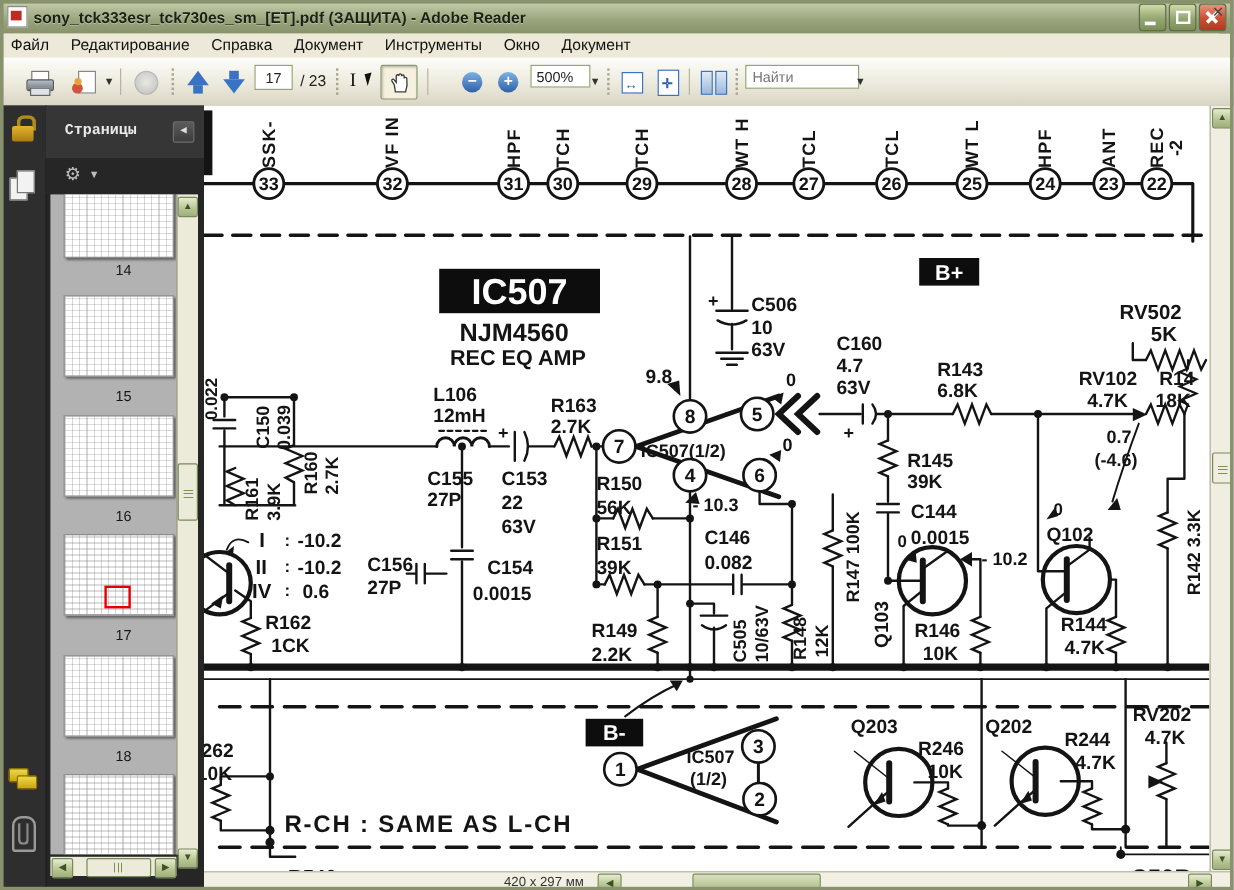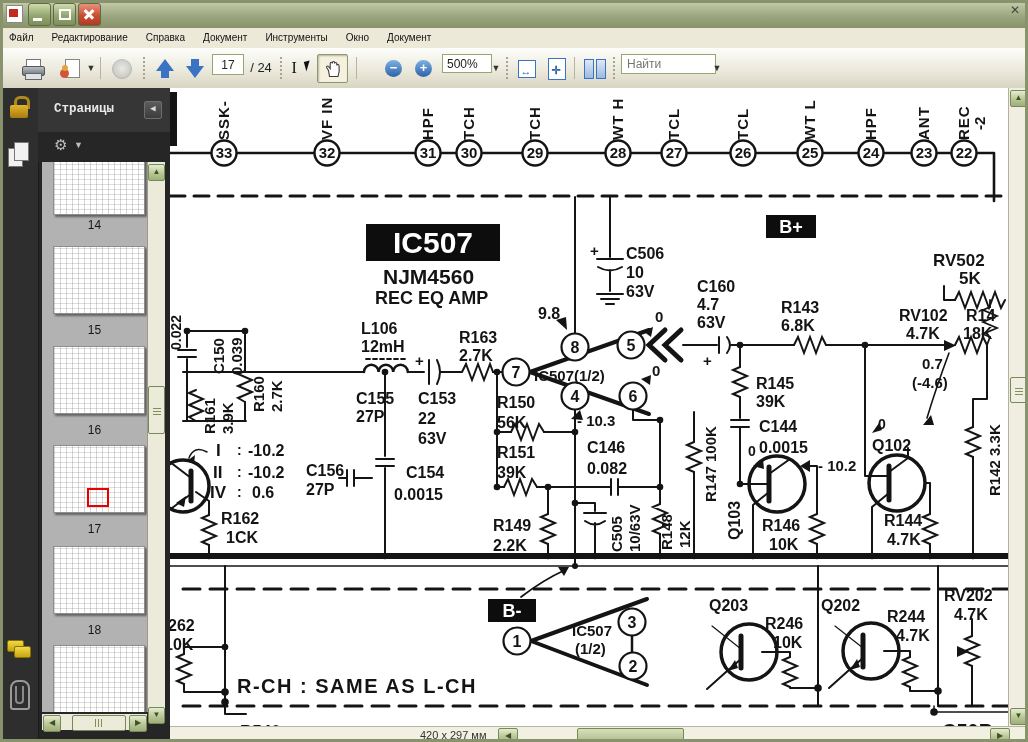--- a/index.html
+++ b/index.html
@@ -17,21 +17,21 @@
   .winbtns{display:flex;gap:2px;margin-right:6px;}
   .winbtn{width:21px;height:21px;border-radius:3px;border:1px solid #5f6b47;position:relative;}
   .winbtn.green{background:linear-gradient(#cfdca9,#94a671 55%,#7d9059);}
   .winbtn.red{background:linear-gradient(#e8927c,#c94f31 55%,#b03a22);}
   .glyph-min{position:absolute;left:4px;bottom:4px;width:9px;height:3px;background:#fff;}
   .glyph-restore{position:absolute;left:5px;top:5px;width:8px;height:7px;border:2px solid #fff;}
   .glyph-x1,.glyph-x2{position:absolute;left:4px;top:9px;width:12px;height:2.5px;background:#fff;}
   .glyph-x1{transform:rotate(45deg);} .glyph-x2{transform:rotate(-45deg);}
   
   #menubar{position:absolute;left:0;top:28px;width:1016px;height:20px;background:#ece9d8;
-    display:flex;align-items:center;font-size:10px;color:#111;}
+    display:flex;align-items:center;font-size:13px;color:#111;}
   .menu-item{padding:0 9px;line-height:20px;}
   #menubar-close{position:absolute;right:8px;top:3px;font-size:12px;color:#444;line-height:14px;}
   
   #toolbar{position:absolute;left:0;top:48px;width:1028px;height:40px;
     background:linear-gradient(#fdfdfb,#eceadc 55%,#d9d5c5);border-bottom:1px solid #8f8b7a;}
   .tb{position:absolute;top:6px;height:27px;display:flex;align-items:center;justify-content:center;}
   .tbbtn{border:1px solid transparent;border-radius:2px;}
   .handle{position:absolute;top:9px;width:3px;height:22px;border-left:2px dotted #a9a48e;}
   .sep{position:absolute;top:9px;width:1px;height:22px;background:#b8b3a0;}
   .tri-up{width:0;height:0;border-left:9px solid transparent;border-right:9px solid transparent;border-bottom:12px solid #3a72c4;}
@@ -77,21 +77,21 @@
   #collapse-btn{position:absolute;right:8px;top:13px;width:16px;height:16px;background:linear-gradient(#5c5c5c,#3c3c3c);
      border:1px solid #6e6e6e;color:#ddd;font-size:9px;text-align:center;line-height:15px;border-radius:2px;}
   #gear-row{position:absolute;left:38px;top:44px;width:132px;height:30px;background:#262626;}
   #gear{position:absolute;left:16px;top:4px;color:#bdbdbd;font-size:15px;}
   #gear-dd{position:absolute;left:36px;top:8px;color:#bdbdbd;font-size:9px;}
   #thumb-list{position:absolute;left:42px;top:74px;width:105px;height:550px;background:#b2b2b2;overflow:hidden;}
   .thumb{position:absolute;left:11px;width:90px;background:
      repeating-linear-gradient(90deg,rgba(110,110,110,.28) 0 1px,transparent 1px 6px),
      repeating-linear-gradient(0deg,#fff 0 4px,#dcdcdc 4px 5px);
      border:1px solid #8e8e8e;box-shadow:2px 2px 2px rgba(0,0,0,.45);}
-  .thumb-label{position:absolute;left:0;width:105px;text-align:center;font-size:12px;color:#161616;}
+  .thumb-label{position:absolute;left:0;width:122px;text-align:center;font-size:12px;color:#161616;}
   .viewrect{position:absolute;left:33px;top:42px;width:18px;height:15px;border:2.5px solid #e80000;}
   
   .sbtrack-v{position:absolute;left:147px;top:74px;width:17px;height:550px;background:#ecead8;border-left:1px solid #9c9886;}
   .greenbtn{background:linear-gradient(#e6ecd0,#b9c795 55%,#9fae7a);border:1px solid #75895a;border-radius:2px;
      color:#3d5226;text-align:center;}
   .sb-btn{position:absolute;width:15px;height:15px;font-size:8px;line-height:14px;}
   .sb-thumb-v{position:absolute;left:148px;top:298px;width:15px;height:46px;background:linear-gradient(90deg,#d8e0bc,#aab986);
      border:1px solid #75895a;border-radius:2px;}
   .sbtrack-h{position:absolute;left:42px;top:626px;width:105px;height:16px;background:#ecead8;}
   .sb-thumb-h{position:absolute;left:72px;top:627px;width:52px;height:14px;background:linear-gradient(#d8e0bc,#aab986);
@@ -109,20 +109,21 @@
      border:1px solid #75895a;border-radius:2px;}
   svg text{font-family:"Liberation Sans",sans-serif;}
 </style>
 </head>
 <body>
 
 <div id="app">
 
   <div id="titlebar">
     <div id="pdficon"></div>
+    <div id="title-text">sony_tck333esr_tck730es_sm_[ET].pdf (ЗАЩИТА) - Adobe Reader</div>
     <div class="winbtns">
       <div class="winbtn green">
           <div class="glyph-min"></div>
         </div>
       <div class="winbtn green">
           <div class="glyph-restore"></div>
         </div>
       <div class="winbtn red">
           <div class="glyph-x1"></div>
           <div class="glyph-x2"></div>
@@ -170,21 +171,21 @@
           <div class="stem"></div>
         </div>
     </div>
     <div class="tb tbbtn" style="left:180px;width:28px;">
       <div style="transform:rotate(180deg);">
           <div class="tri-up"></div>
           <div class="stem"></div>
         </div>
     </div>
     <input class="tb pagebox" style="left: 212px; width: 26px; height: 17px; text-align: center;" value="17">
-    <div class="tb" style="left:244px;width:34px;font-size:13px;color:#222;">/ 24</div>
+    <div class="tb" style="left:244px;width:34px;font-size:13px;color:#222;">/ 23</div>
     <div class="handle" style="left:280px;"></div>
     <div class="tb tbbtn" style="left:287px;width:27px;">
       <div class="ic-select">I<div class="cursor"></div></div>
     </div>
     <div class="tb hand-pressed" style="left:317px;width:29px;">
       <svg width="20" height="20" viewBox="0 0 20 20">
         <path d="M6.5 17.5 L5.5 11.5 3.6 8.6 a1.1 1.1 0 0 1 1.9 -1.1 L7.2 9.6 V4.4 a1.1 1.1 0 0 1 2.2 0 V3.6 a1.1 1.1 0 0 1 2.2 0 V4.6 a1.1 1.1 0 0 1 2.2 0 V6.4 a1.1 1.1 0 0 1 2.2 0.4 L16.2 12 15 17.5 Z" fill="#fff" stroke="#3c3c3c" stroke-width="1.1"></path>
       </svg>
     </div>
     <div class="sep" style="left:356px;"></div>

